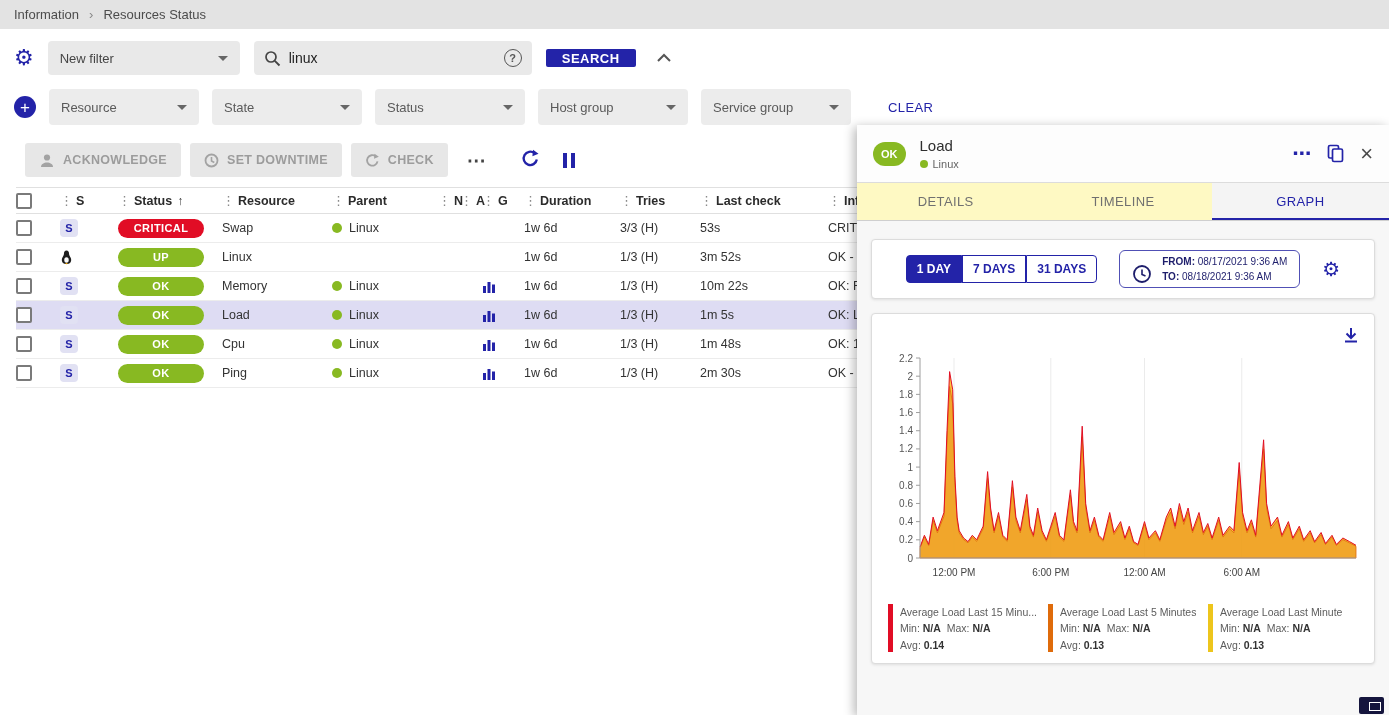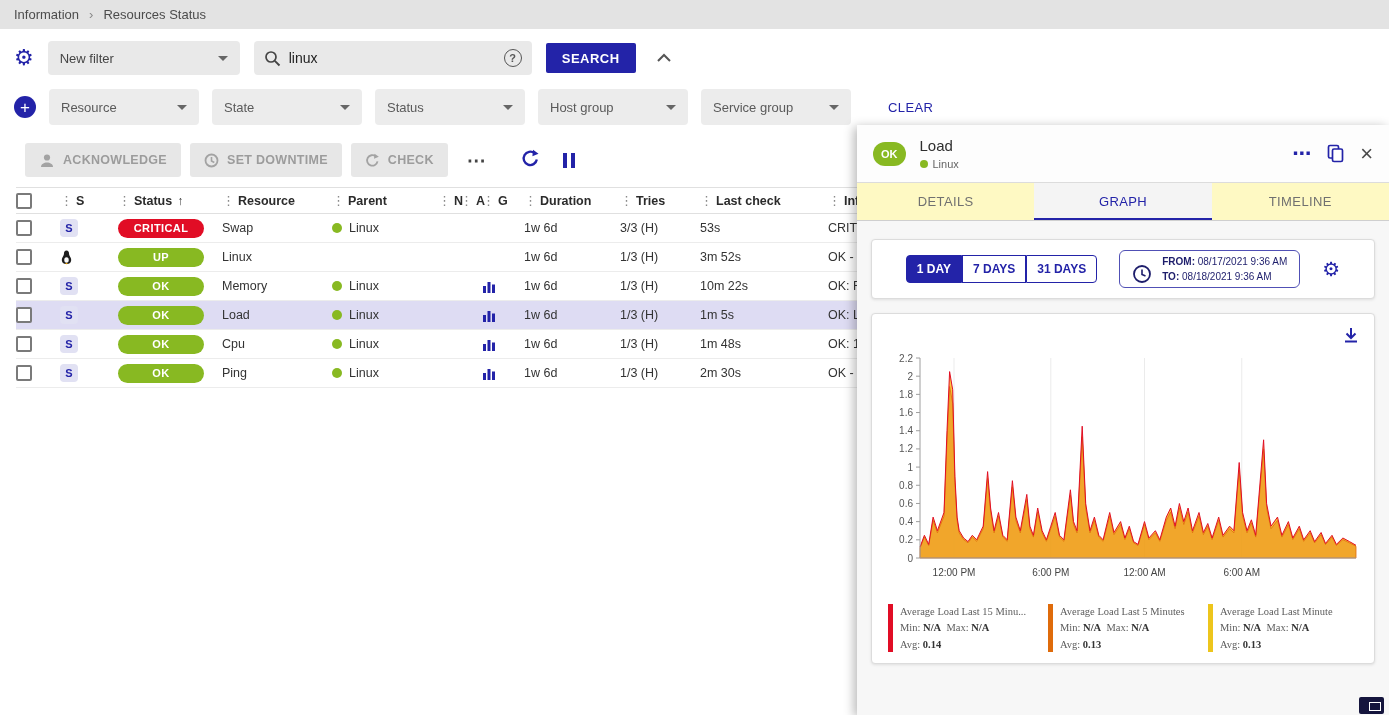--- a/index.html
+++ b/index.html
@@ -24,21 +24,21 @@
   .sel-newfilter { width:192px; }
   .caret { width:0; height:0; border-left:5px solid transparent;
     border-right:5px solid transparent; border-top:5px solid #666; margin-left:10px; }
   .searchbox { background:#e9e9e9; border-radius:4px; height:34px; width:278px;
     display:flex; align-items:center; padding:0 10px; gap:8px; }
   .searchbox input { flex:1; border:none; background:transparent; outline:none;
     font-size:14px; color:#222; font-family:inherit; }
   .help { width:18px; height:18px; border:1.5px solid #555; border-radius:50%;
     color:#555; font-size:11px; font-weight:bold; display:flex; align-items:center;
     justify-content:center; cursor:pointer; }
-  .search-btn { background:#2323a8; color:#fff; border:none; height:30px;
+  .search-btn { background:#2323a8; color:#fff; border:none; height:18px;
     padding:0 16px; font-size:13px; font-weight:bold; letter-spacing:.5px;
     border-radius:2px; cursor:pointer; font-family:inherit; }
   .collapse-chevron { margin-left:6px; cursor:pointer; }
   .plus-circle { width:22px; height:22px; border-radius:50%; background:#2323a8;
     color:#fff; font-size:17px; display:flex; align-items:center; justify-content:center;
     cursor:pointer; line-height:1; }
   .clear-link { margin-left:24px; color:#2323a8; font-size:13px; letter-spacing:.4px;
     cursor:pointer; }
 
   
@@ -107,21 +107,21 @@
   .pbtn:last-child { border-radius:0 4px 4px 0; }
   .pbtn.active { background:#2323a8; color:#fff; }
   .fromto { border:1px solid #5050b5; border-radius:6px; padding:3px 12px;
     display:flex; align-items:flex-end; gap:10px; }
   .fromto-text { font-size:10px; color:#1d1d6b; line-height:1.5; }
   .fromto-text b { font-weight:bold; }
   .panel-gear { color:#2323a8; font-size:20px; cursor:pointer; }
   .card-graph { margin-top:14px; padding:12px 6px 8px 6px; position:relative; }
   .graph-title { text-align:center; font-size:13.5px; color:#4c4c4c; }
   .dl-icon { position:absolute; right:14px; top:12px; cursor:pointer; }
-  .legend { display:flex; gap:10px; padding:4px 10px 2px 10px;font-family:Liberation Serif, serif; }
+  .legend { display:flex; gap:10px; padding:4px 10px 2px 10px; }
   .litem { display:flex; gap:7px; width:163px; }
   .lbar { width:5px; height:48px; flex:none; }
   .ltext { font-size:10.5px; color:#5c5c5c; line-height:1.55; white-space:nowrap;
     overflow:hidden; }
   .lname { max-width:145px; overflow:hidden; text-overflow:ellipsis; }
   .lv { font-weight:bold; color:#333; }
 
   .fullscreen-ic { position:fixed; right:5px; bottom:1px; width:25px; height:17px;
     background:#15153d; border-radius:2px; z-index:30; cursor:pointer; }
   .fullscreen-ic::after { content:""; position:absolute; right:3px; bottom:3px;
@@ -450,22 +450,22 @@
       <svg width="17" height="19" viewBox="0 0 17 19">
         <rect x="1.5" y="1.5" width="10" height="12.5" rx="1.5" fill="none" stroke="#2323a8" stroke-width="1.7"></rect>
         <rect x="5.5" y="5" width="10" height="12.5" rx="1.5" fill="#fff" stroke="#2323a8" stroke-width="1.7"></rect>
       </svg>
       <span class="close-x">×</span>
     </div>
   </div>
 
   <div class="tabs">
     <div class="tab">DETAILS</div>
+    <div class="tab">TIMELINE</div>
     <div class="tab active">GRAPH</div>
-    <div class="tab">TIMELINE</div>
   </div>
 
   <div class="panel-body">
     <div class="card card-period">
       <div class="btn-group">
         <button class="pbtn active">1 DAY</button>
         <button class="pbtn">7 DAYS</button>
         <button class="pbtn">31 DAYS</button>
       </div>
       <div class="fromto">

